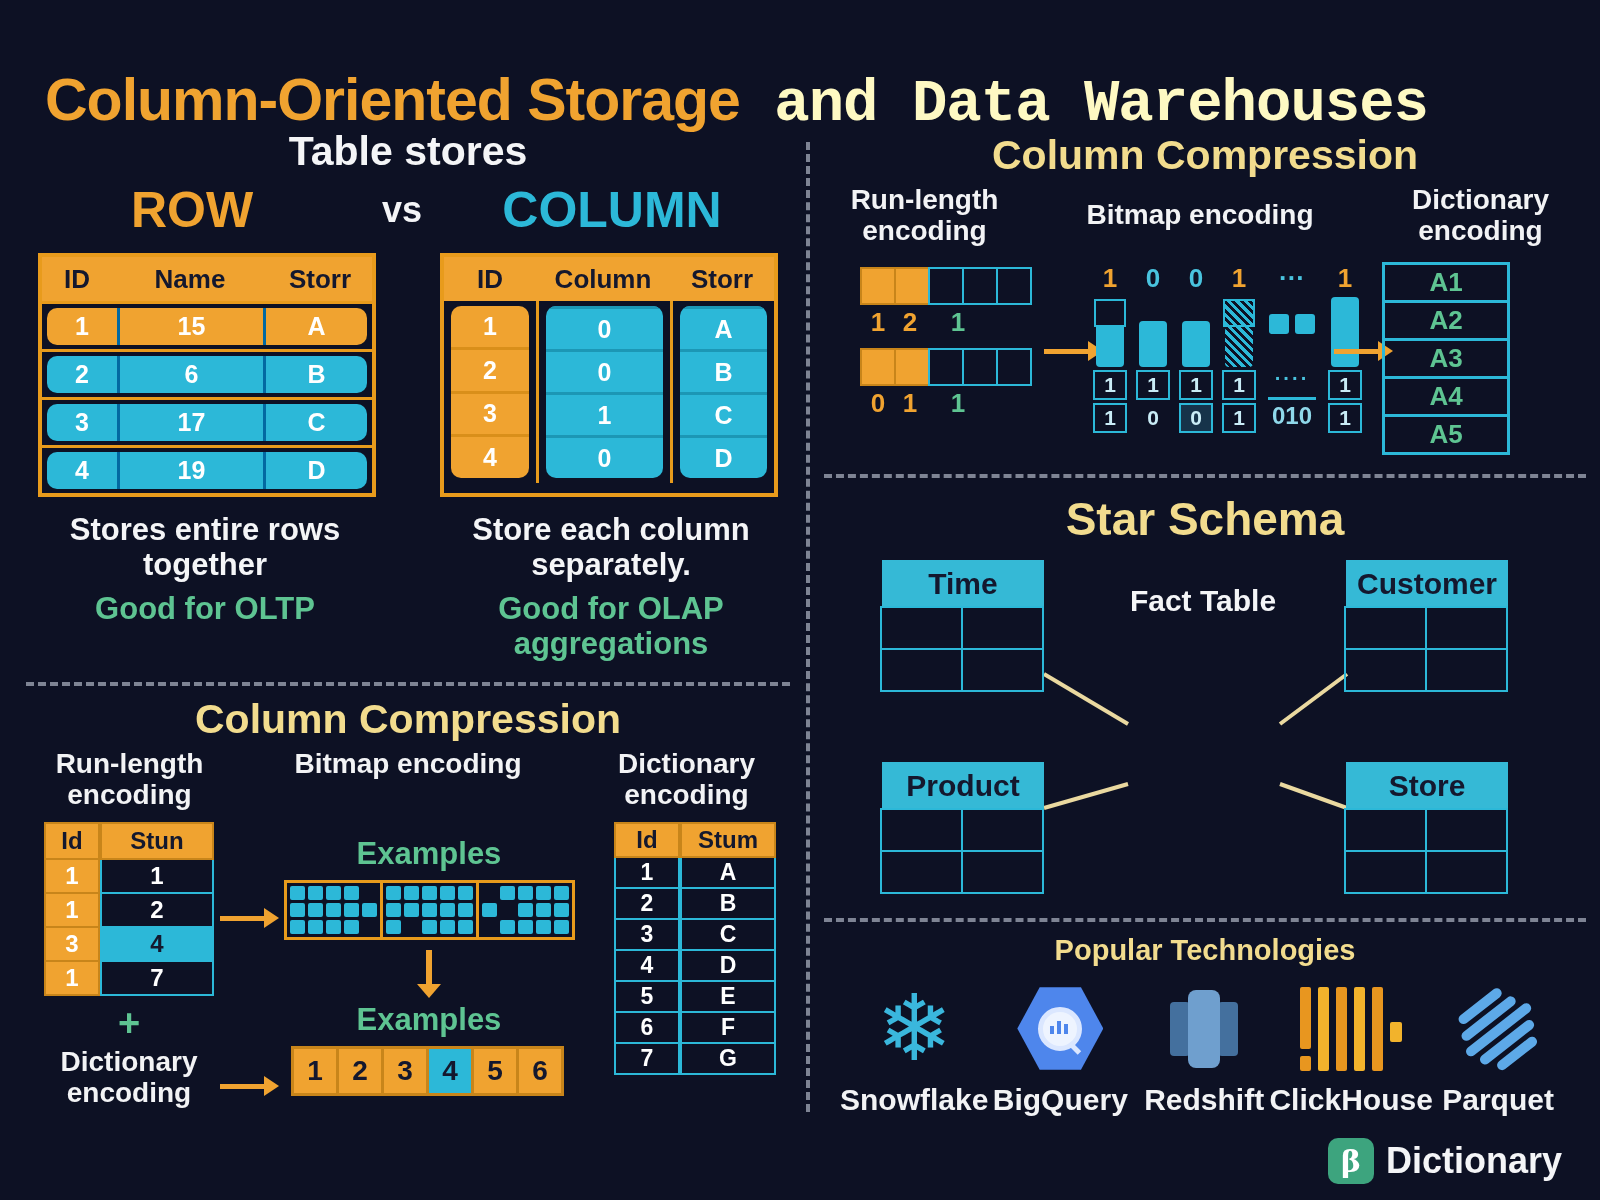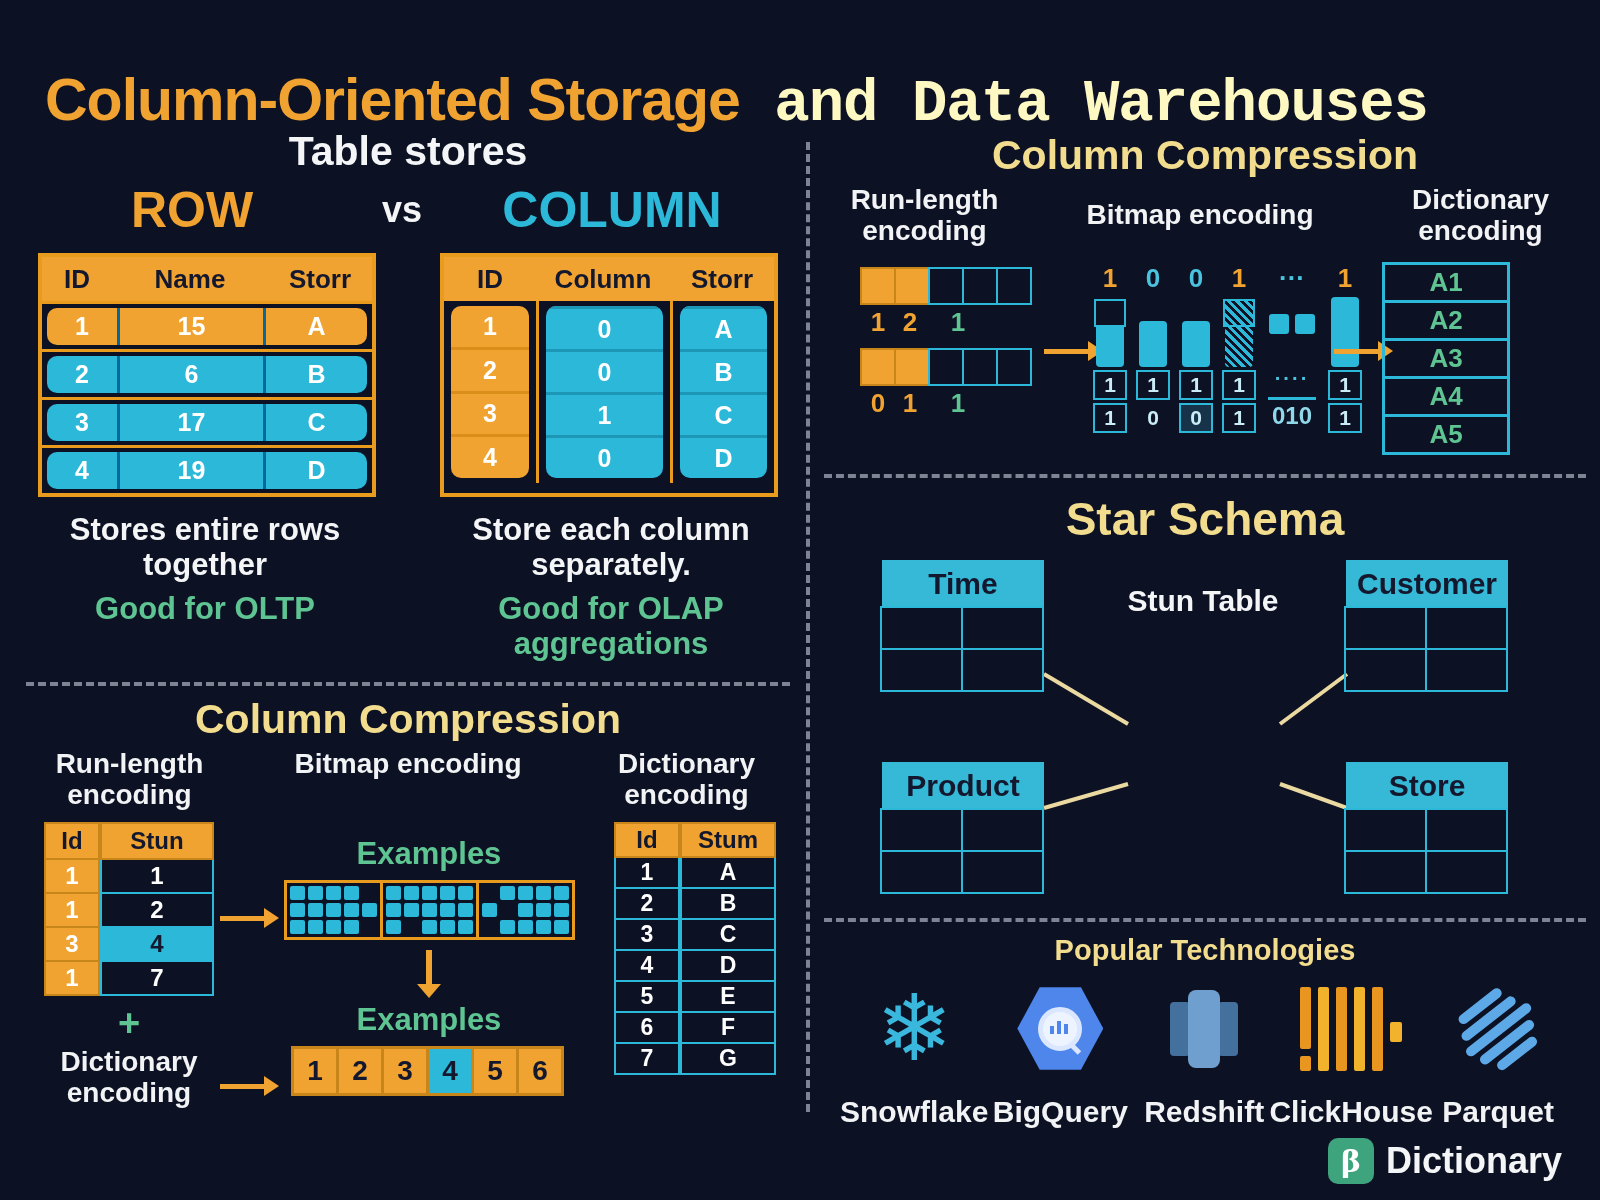--- a/index.html
+++ b/index.html
@@ -118,21 +118,21 @@
   .dimcell{height:40px;border:2px solid #2cb8d8;margin:-2px 0 0 -2px;}
   .factlabel{position:absolute;left:296px;top:28px;width:170px;text-align:center;font-size:30px;color:#f4f5f7;}
   .fact{position:absolute;left:304px;top:66px;width:156px;}
   .facthead{background:#f0a330;color:#14182e;font-size:30px;text-align:center;padding:4px 0;}
   .factbody{display:grid;grid-template-columns:1fr 1fr;}
   .factcell{height:31px;border:2px solid #e89b1c;margin:-2px 0 0 -2px;}
   
   .tech-row{display:flex;justify-content:space-between;padding:0 18px;margin-top:16px;}
   .tech{display:flex;flex-direction:column;align-items:center;width:150px;}
   .tech .ic{height:92px;display:flex;align-items:center;justify-content:center;}
-  .tech .lbl{font-size:30px;margin-top:20px;white-space:nowrap;}
+  .tech .lbl{font-size:30px;margin-top:8px;white-space:nowrap;}
   .snow{font-size:92px;color:#3ab7dd;line-height:92px;font-family:"DejaVu Sans",sans-serif;}
   .hexa{width:86px;height:86px;background:#4e86ec;clip-path:polygon(26% 2%,74% 2%,100% 50%,74% 98%,26% 98%,0% 50%);display:flex;align-items:center;justify-content:center;}
   .mag{width:34px;height:34px;border:5px solid #dbe7ff;border-radius:50%;position:relative;background:#eef4ff;}
   .mag::after{content:"";position:absolute;width:5px;height:14px;background:#dbe7ff;left:29px;top:29px;transform:rotate(-45deg);}
   .mag .bars{position:absolute;left:7px;top:9px;display:flex;gap:3px;align-items:flex-end;}
   .mag .bars i{display:block;width:4px;background:#4e86ec;}
   .ch{display:flex;align-items:center;gap:7px;height:86px;}
   .ch .bar{width:11px;height:84px;border-radius:2px;}
   .ch .b-y{background:#f2b32c;}
   .ch .b-o{background:#e8961f;}
@@ -515,21 +515,21 @@
     </div>
     <div class="dim" style="left:524px;top:206px;">
       <div class="dimhead">Store</div>
       <div class="dimbody">
           <div class="dimcell"></div>
           <div class="dimcell"></div>
           <div class="dimcell"></div>
           <div class="dimcell"></div>
         </div>
     </div>
-    <div class="factlabel">Stun Table</div>
+    <div class="factlabel">Fact Table</div>
   </div>
 
   <hr class="hdash" style="margin:10px 2px 0;">
 
   <h2 class="sec gold center" style="font-size:29px;margin:12px 0 0;">Popular Technologies</h2>
 
   <div class="tech-row">
     <div class="tech">
       <div class="ic">
           <span class="snow">❄</span>

